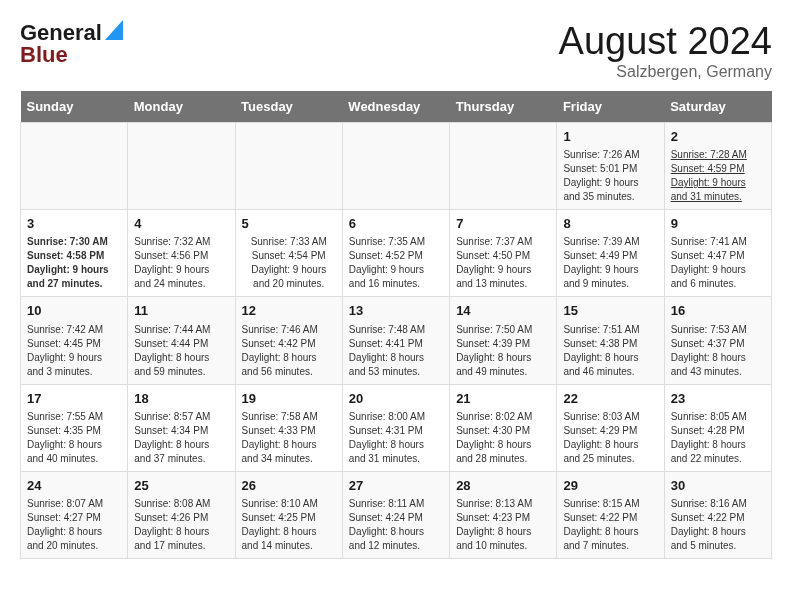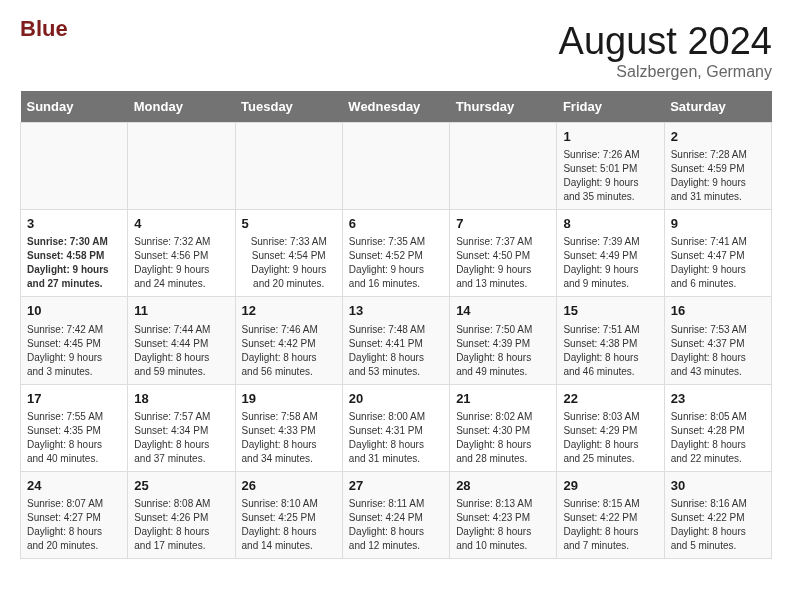--- a/index.html
+++ b/index.html
@@ -66,20 +66,28 @@
     .empty-cell {
       background-color: #f9f9f9;
     }
   </style>
 </head>
 <body>
 
 <div class="header">
   <div class="logo">
     <div style="display:flex; flex-direction:column; align-items:flex-start;">
+      <div style="display:flex; align-items:center;">
+        <span style="font-size:22px; font-weight:bold; color:#1a1a1a;">General</span>
+        <div style="display:inline-block; margin-left:3px; margin-top:-2px;">
+          <svg width="18" height="20" viewBox="0 0 18 20">
+            <polygon points="0,20 18,20 18,0" fill="#2196F3"></polygon>
+          </svg>
+        </div>
+      </div>
       <span style="font-size:22px; font-weight:bold; color:#7f1d1d; margin-top:-4px;">Blue</span>
     </div>
   </div>
   <div class="title-block">
     <div style="font-size:38px; font-weight:300; color:#1a1a1a;">August 2024</div>
     <div style="font-size:16px; color:#666;">Salzbergen, Germany</div>
   </div>
 </div>
 
 <table>
@@ -102,21 +110,21 @@
         <td class="empty-cell"></td>
         <td class="empty-cell"></td>
         <td>
           <span class="day-num">1</span>
           <div class="day-info" style="white-space: pre-line;">Sunrise: 7:26 AM
 Sunset: 5:01 PM
 Daylight: 9 hours and 35 minutes.</div>
         </td>
         <td>
           <span class="day-num">2</span>
-          <div class="day-info" style="white-space: pre-line;">Sunrise: 7:28 AM
+          <div class="day-info" style="white-space: pre-line; text-decoration: underline;">Sunrise: 7:28 AM
 Sunset: 4:59 PM
 Daylight: 9 hours and 31 minutes.</div>
         </td>
       </tr>
       <tr>
         <td>
           <span class="day-num">3</span>
           <div class="day-info" style="white-space: pre-line; font-weight: bold;">Sunrise: 7:30 AM
 Sunset: 4:58 PM
 Daylight: 9 hours and 27 minutes.</div>
@@ -204,21 +212,21 @@
       </tr>
       <tr>
         <td>
           <span class="day-num">17</span>
           <div class="day-info" style="white-space: pre-line;">Sunrise: 7:55 AM
 Sunset: 4:35 PM
 Daylight: 8 hours and 40 minutes.</div>
         </td>
         <td>
           <span class="day-num">18</span>
-          <div class="day-info" style="white-space: pre-line;">Sunrise: 7:57 AM
+          <div class="day-info" style="white-space: pre-line;">Sunrise: 8:57 AM
 Sunset: 4:34 PM
 Daylight: 8 hours and 37 minutes.</div>
         </td>
         <td>
           <span class="day-num">19</span>
           <div class="day-info" style="white-space: pre-line;">Sunrise: 7:58 AM
 Sunset: 4:33 PM
 Daylight: 8 hours and 34 minutes.</div>
         </td>
         <td>

